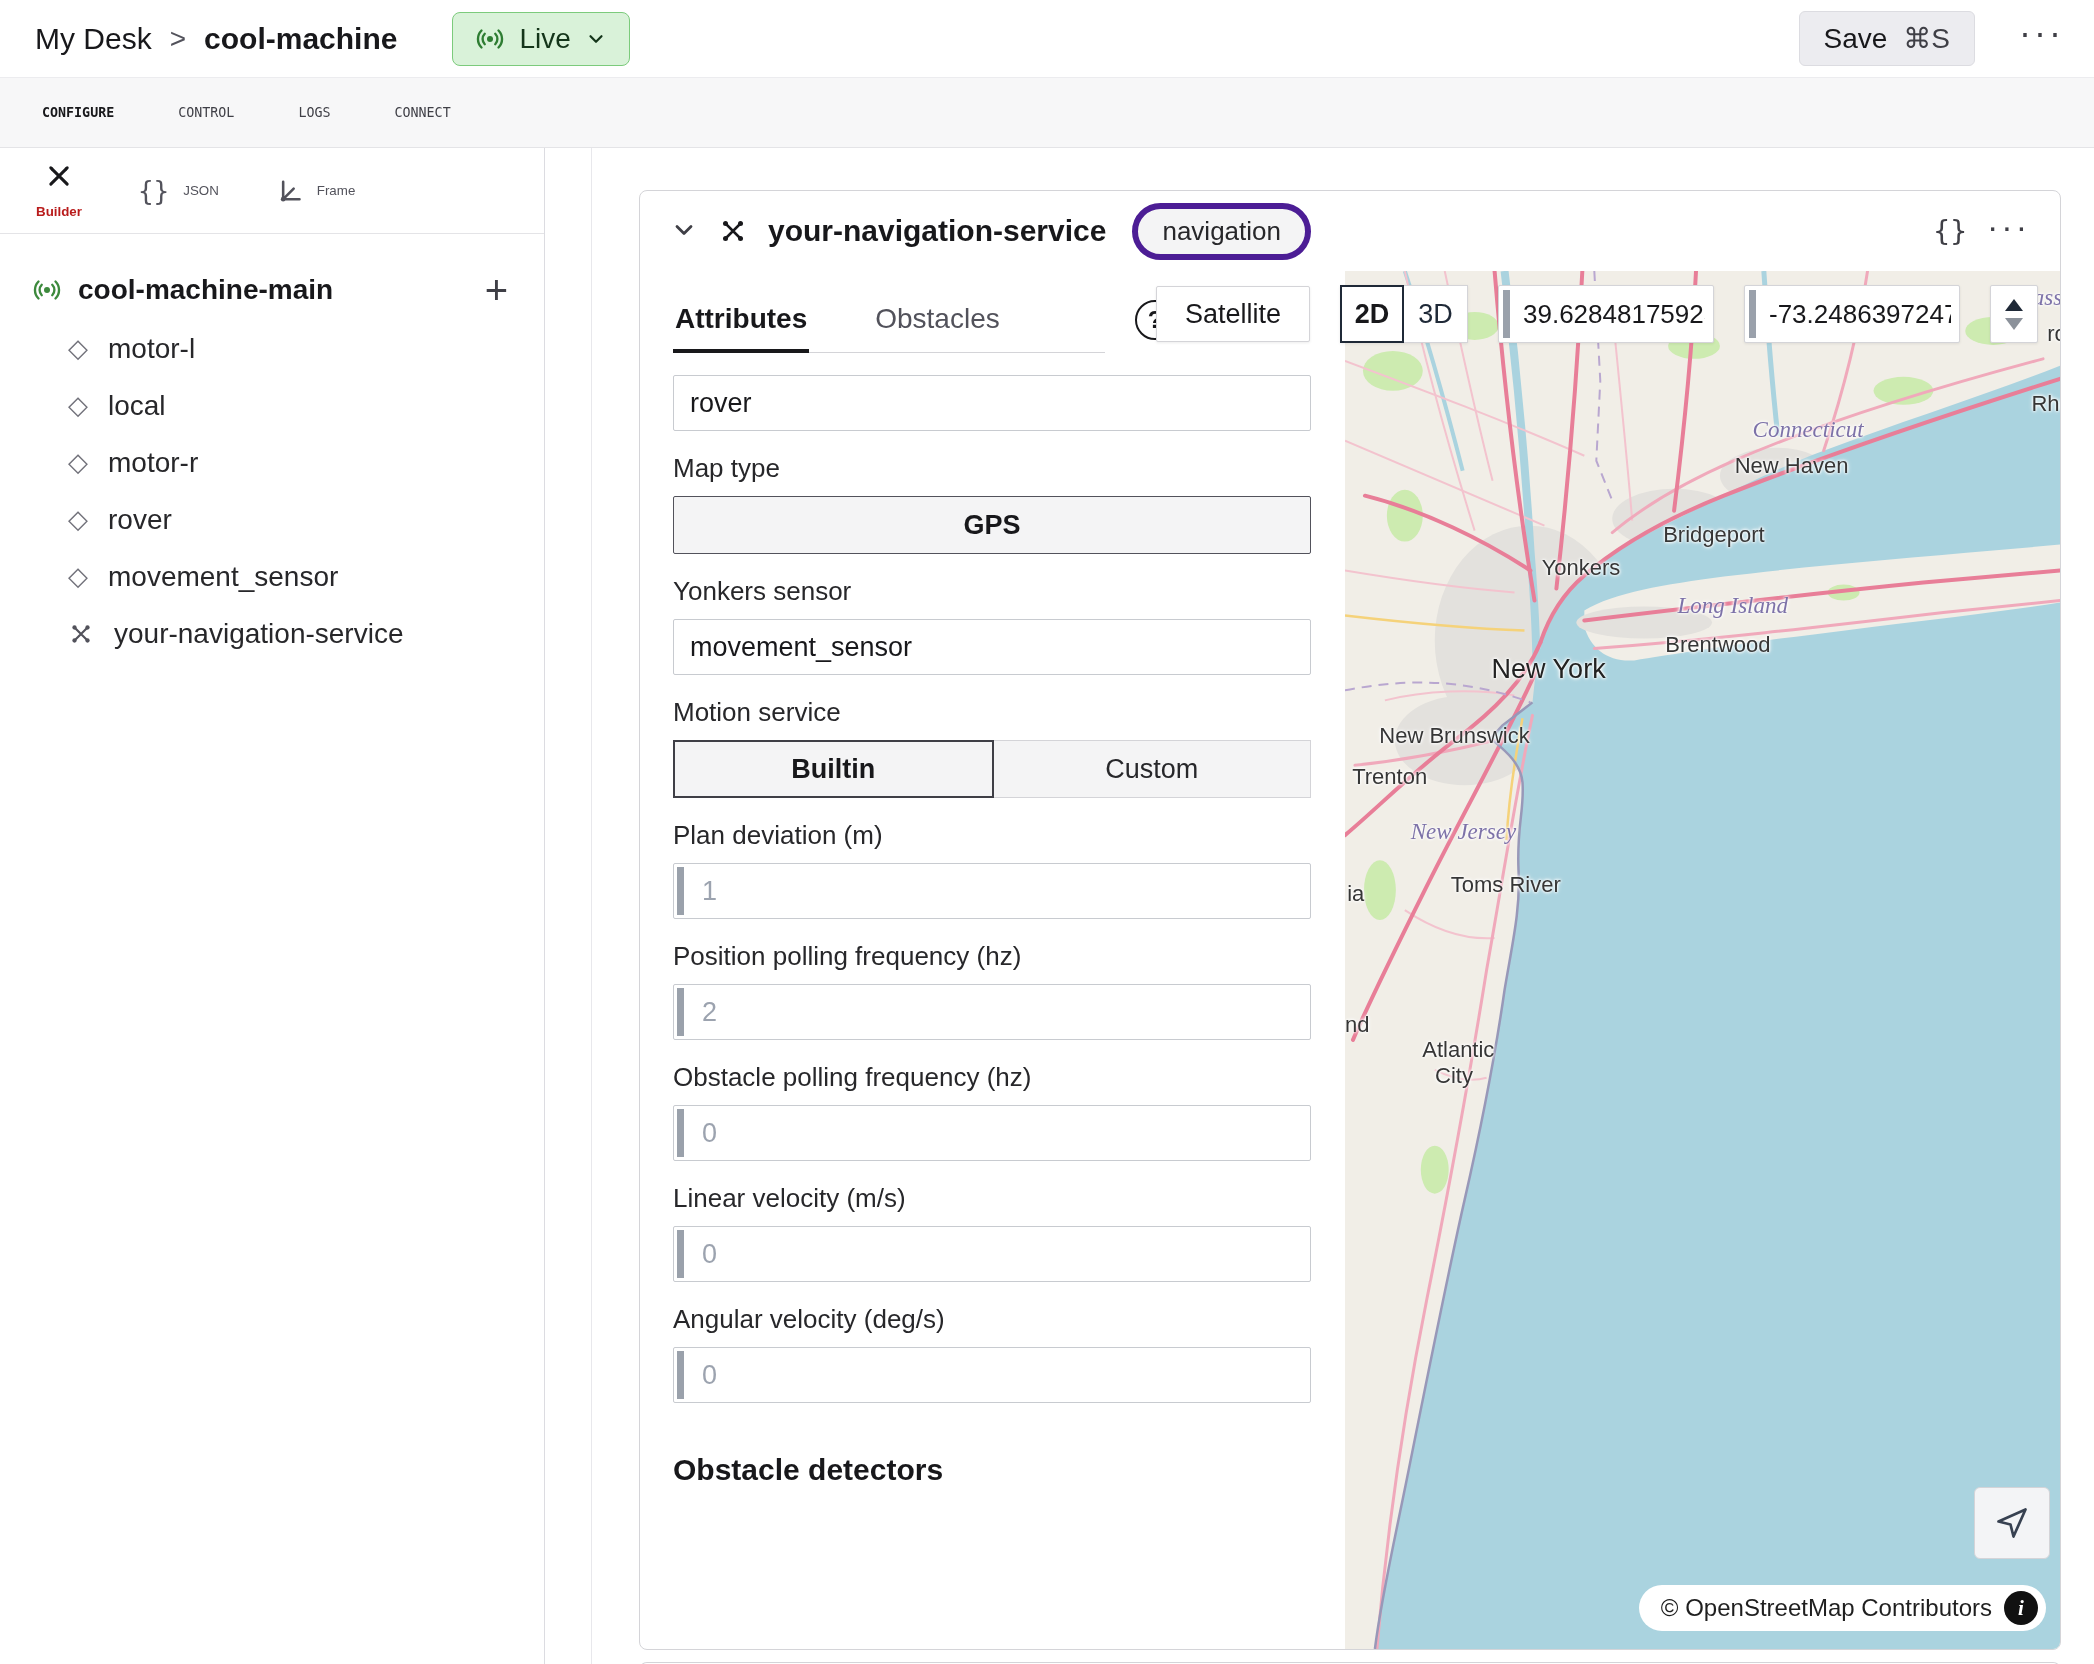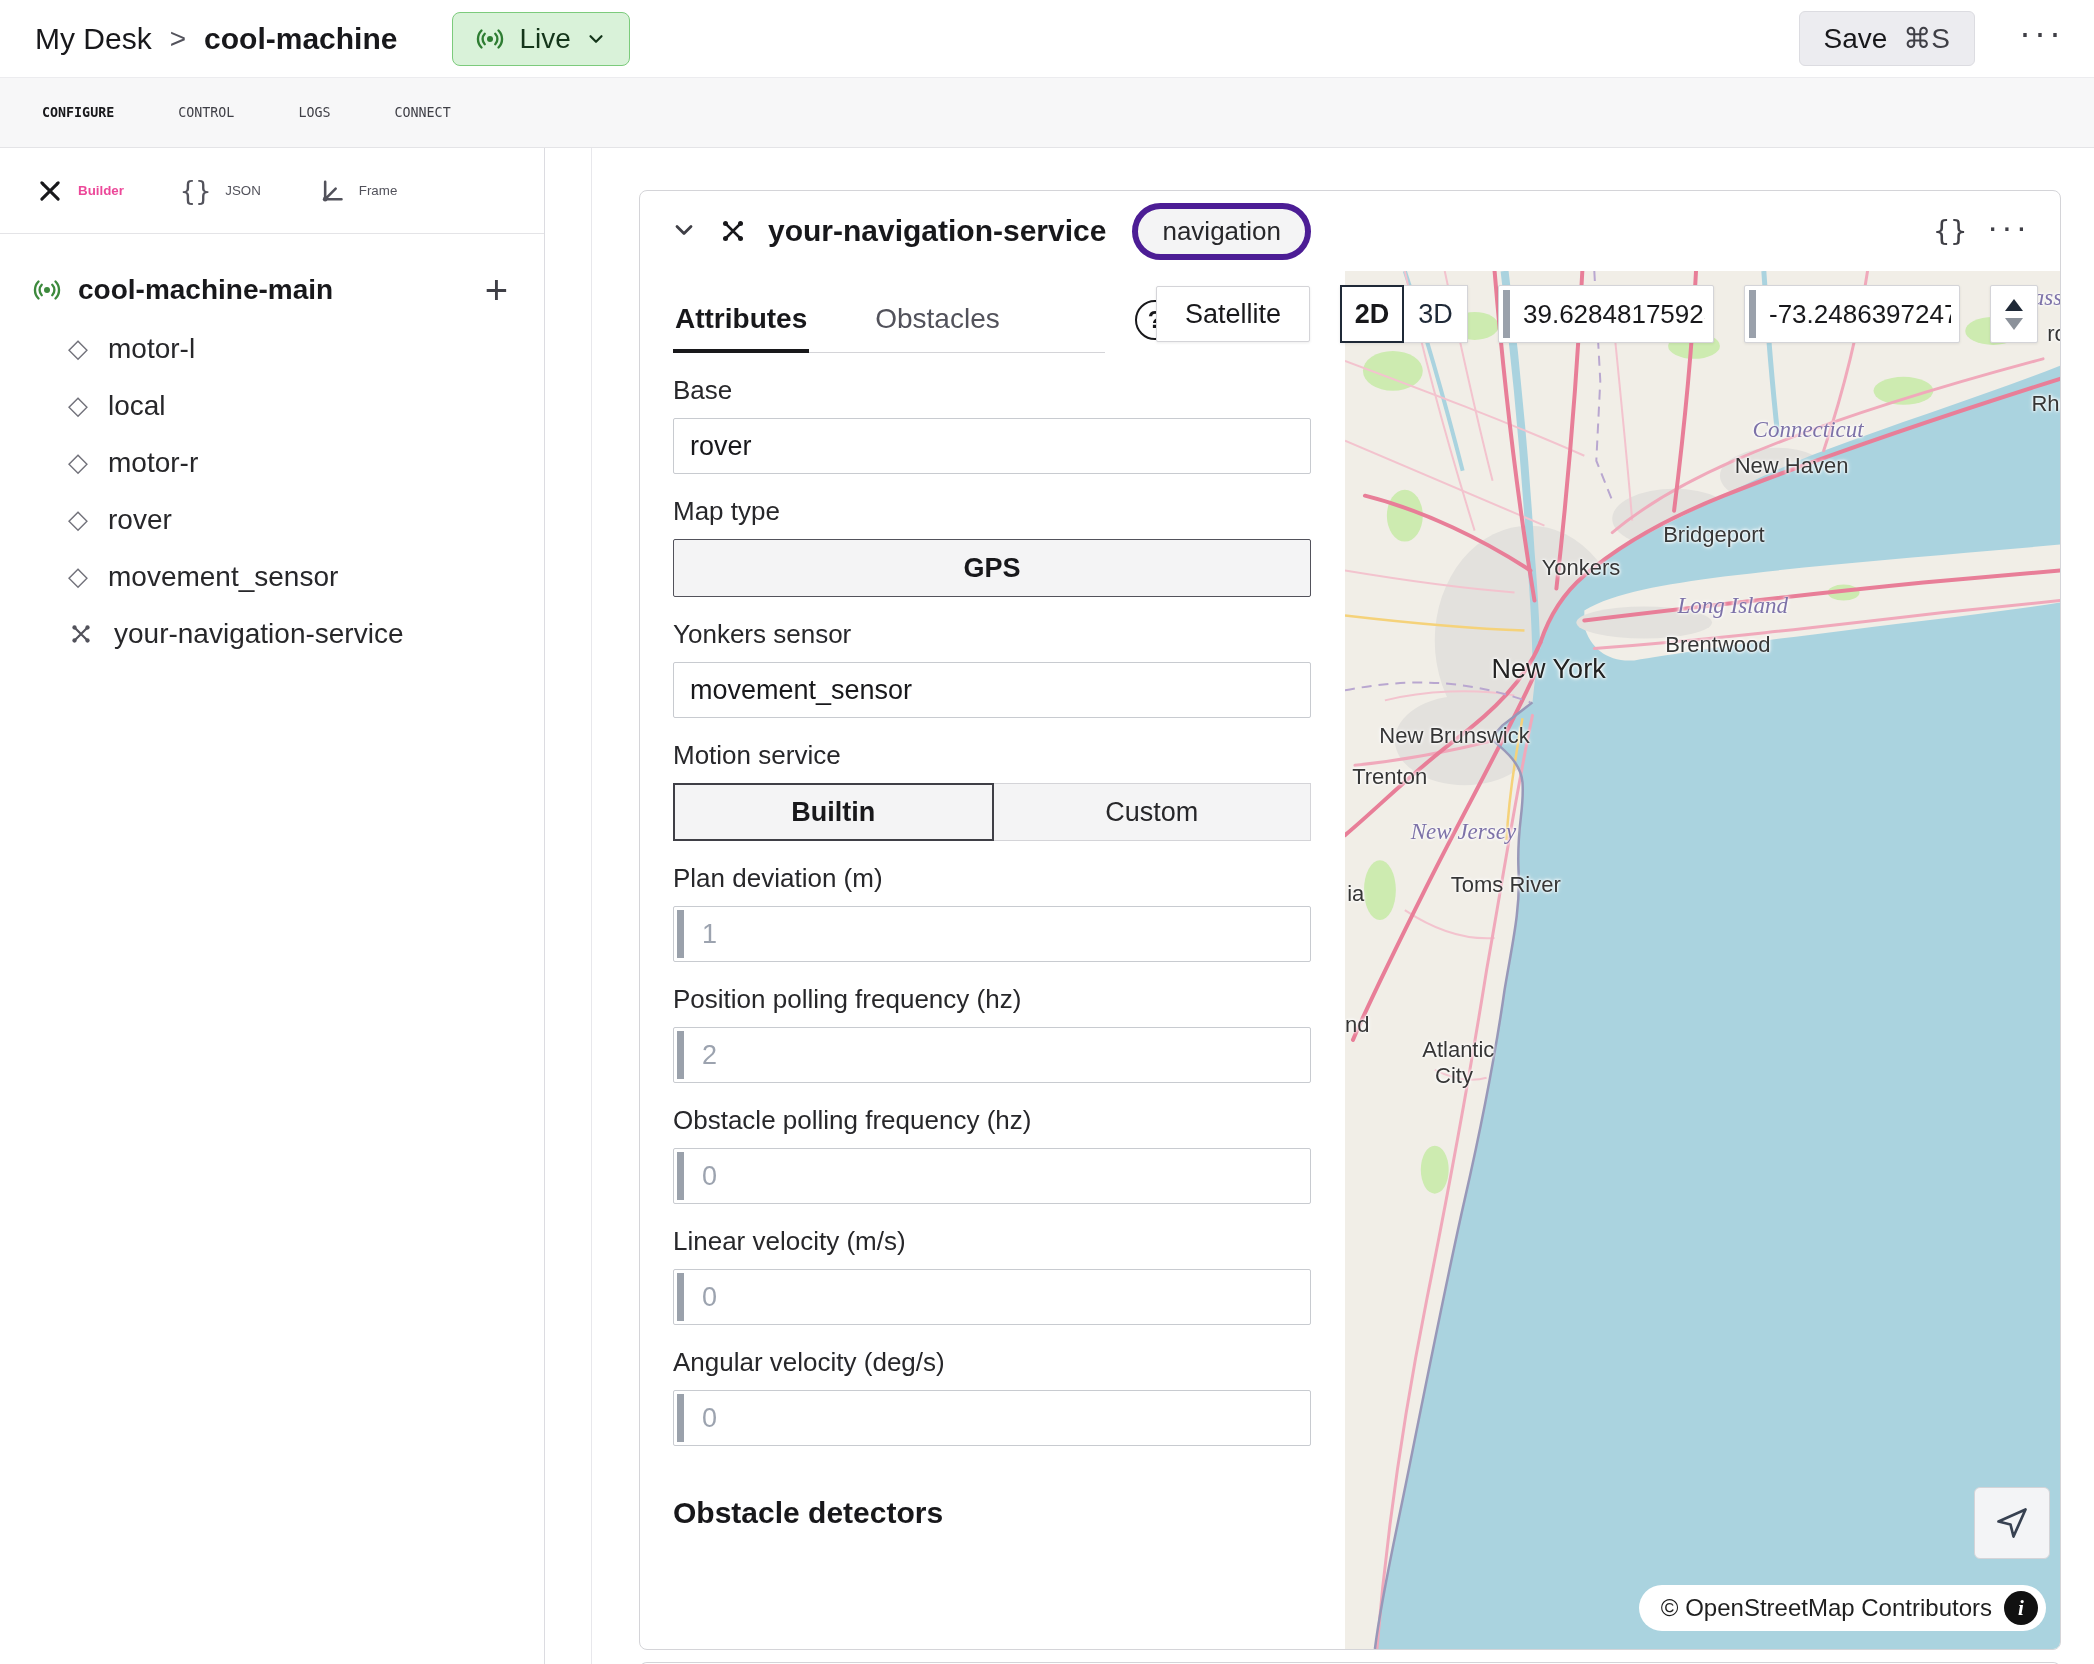--- a/index.html
+++ b/index.html
@@ -31,21 +31,21 @@
     display:flex; align-items:center; gap:64px; padding:0 42px;
     font-family:"DejaVu Sans Mono", monospace; font-size:26px; letter-spacing:2px; color:#3f3f46; }
   .navtab.active { font-weight:700; color:#18181b; }
 
   
   .content { display:flex; height:1516px; }
   .sidebar { width:545px; border-right:1px solid #dcdce1; background:#fff; }
   .view-tabs { height:86px; display:flex; align-items:center; gap:56px; padding:0 36px;
     border-bottom:1px solid #e4e4e7; font-size:28px; color:#52525b; }
   .view-tab { display:flex; align-items:center; gap:14px; }
-  .view-tab.active { color:#ec4899; font-weight:700; }
+  .view-tab.active { color:#b91c1c; font-weight:700;flex-direction:column; }
   .braces { font-family:"DejaVu Sans Mono", monospace; font-size:26px; }
   .tree { padding:26px 36px 0 32px; }
   .tree-root { display:flex; align-items:center; gap:16px; height:60px; }
   .tree-root-label { font-size:28px; font-weight:600; flex:1; }
   .add-btn { font-size:40px; font-weight:300; color:#3f3f46; line-height:1; }
   .tree-item { display:flex; align-items:center; gap:20px; height:57px; padding-left:36px; }
   .diamond { font-size:26px; color:#71717a; }
   .tree-item-label { font-size:28px; color:#27272a; }
 
   .main { flex:1; border-left:1px solid #e8e8ec; margin-left:46px; padding:42px 0 0 47px; }
@@ -286,21 +286,20 @@
           <div class="form-col">
             <div class="inner-tabs">
               <div class="tabs-box">
                 <button class="itab active">Attributes</button>
                 <button class="itab">Obstacles</button>
               </div>
               <button class="help-btn">?</button>
             </div>
 
             <div class="field">
-              <label class="f-label">Base</label>
               <input class="f-input" value="rover" style="">
             </div>
 
             <div class="field">
               <label class="f-label">Map type</label>
               <button class="gps-btn">GPS</button>
             </div>
 
             <div class="field">
               <label class="f-label">Yonkers sensor</label>

